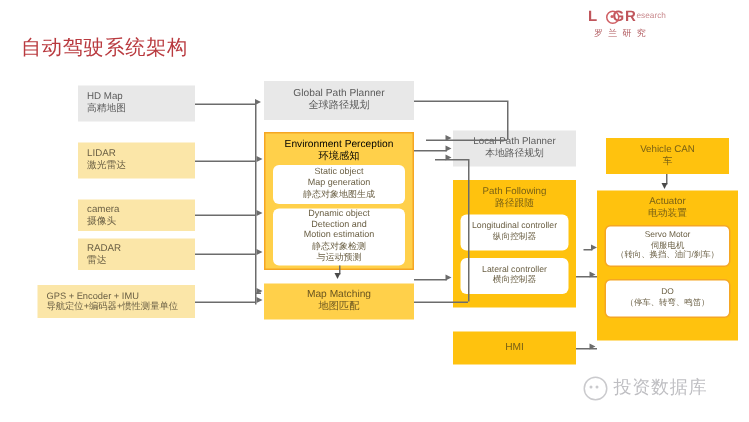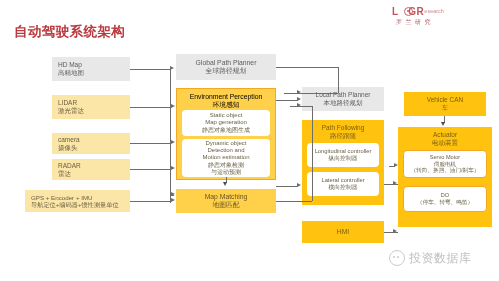--- a/index.html
+++ b/index.html
@@ -16,21 +16,21 @@
   .stage {
     position: absolute;
     left: 0; top: 0;
     width: 499px; height: 281px;
   }
   
   .page-title {
     position: absolute;
     left: 14px; top: 23px;
     font-size: 13.5px;
-    font-weight: bold;
+    font-weight: normal;
     color: #b93a3f;
     letter-spacing: 0.4px;
     white-space: nowrap;
   }
   
   .logo {
     position: absolute;
     left: 392px; top: 6px;
     width: 100px; height: 22px;
   }
@@ -72,21 +72,21 @@
     left: 2px; top: 2px;
     width: 2px; height: 2px;
     border-radius: 50%;
     background: #cf5e63;
   }
   
   .watermark {
     position: absolute;
     left: 389px; top: 250px;
     display: flex;
-    align-items: flex-start;
+    align-items: flex-end;
     gap: 4px;
     opacity: 0.75;
   }
   .wm-icon {
     width: 14px; height: 14px;
     border-radius: 50%;
     border: 1px solid #b9b9bd;
     position: relative;
     flex: none;
   }

